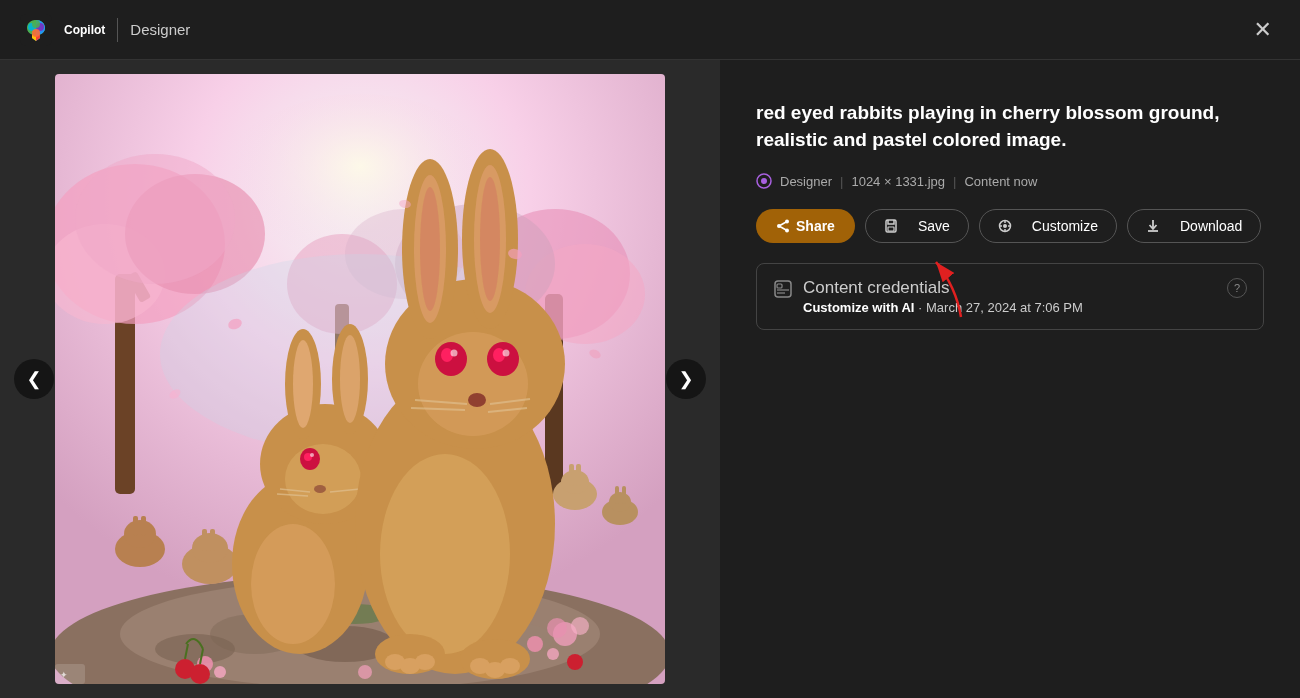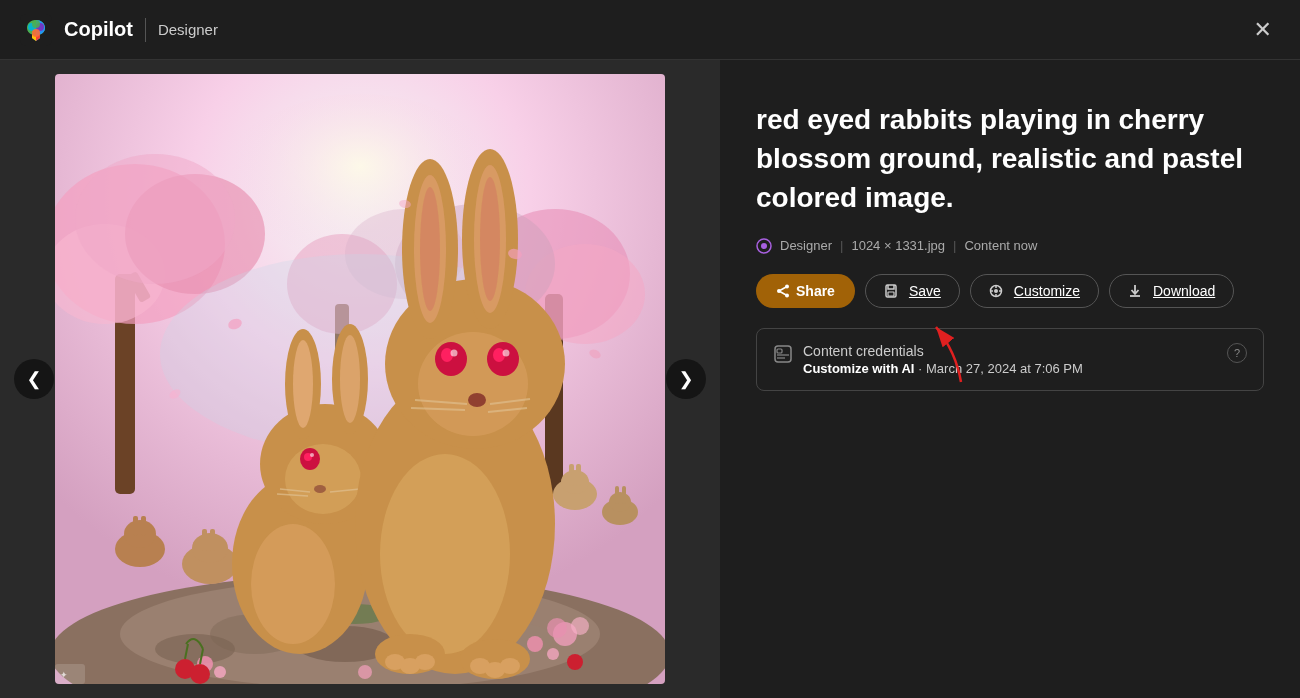--- a/index.html
+++ b/index.html
@@ -92,21 +92,21 @@
     .right-panel {
       flex: 1;
       padding: 40px 36px 30px 36px;
       display: flex;
       flex-direction: column;
       gap: 20px;
       background: #1e1e1e;
     }
 
     .image-title {
-      font-size: 28px;
+      font-size: 19px;
       font-weight: 700;
       color: #fff;
       line-height: 1.4;
     }
 
     .meta-row {
       display: flex;
       align-items: center;
       gap: 8px;
       font-size: 13px;
@@ -143,22 +143,21 @@
       background: transparent;
       border: 1px solid #555;
       border-radius: 20px;
       color: #fff;
       font-size: 14px;
       font-weight: 500;
       padding: 8px 18px;
       cursor: pointer;
       display: flex;
       align-items: center;
-      gap: 11px;
-      text-decoration: underline;
+      gap: 20px;
     }
 
     
     .arrow-annotation {
       position: absolute;
       top: 38px;
       left: 150px;
       pointer-events: none;
     }
 
@@ -182,21 +181,21 @@
       font-size: 18px;
       margin-top: 1px;
       flex-shrink: 0;
     }
     .credentials-text {
       display: flex;
       flex-direction: column;
       gap: 2px;
     }
     .credentials-title {
-      font-size: 14px;
+      font-size: 17px;
       color: #ccc;
     }
     .credentials-subtitle {
       font-size: 13px;
       color: #ccc;
     }
     .credentials-subtitle strong {
       color: #fff;
       font-weight: 700;
     }
@@ -233,21 +232,21 @@
       <path d="M16 6 C21 6, 25 9, 25 14 C25 17, 23 19.5, 20 20.5 L20 24 L16 27 L16 6Z" fill="#2196F3"></path>
       <path d="M12 20.5 L16 22 L16 27 L12 24Z" fill="#FFC107"></path>
       <path d="M20 20.5 L16 22 L16 27 L20 24Z" fill="#F44336"></path>
 
       <circle cx="12" cy="13" r="4" fill="#00B4D8" opacity="0.9"></circle>
       <circle cx="20" cy="13" r="4" fill="#7B2FBE" opacity="0.9"></circle>
       <circle cx="16" cy="19" r="4" fill="#FF6B35" opacity="0.9"></circle>
       <circle cx="16" cy="10" r="4" fill="#4CAF50" opacity="0.85"></circle>
     </svg>
 
-    <span style="font-size:20px;font-weight:600;color:#fff;">Copilot</span>
+    <span style="font-size:12px;font-weight:600;color:#fff;">Copilot</span>
     <div class="divider-vertical"></div>
     <span style="font-size:15px;color:#ccc;">Designer</span>
   </div>
   <button class="close-btn">✕</button>
 </div>
 
 <div class="main-content">
 
   <div class="image-section">
     <button class="nav-btn nav-prev">❮</button>

